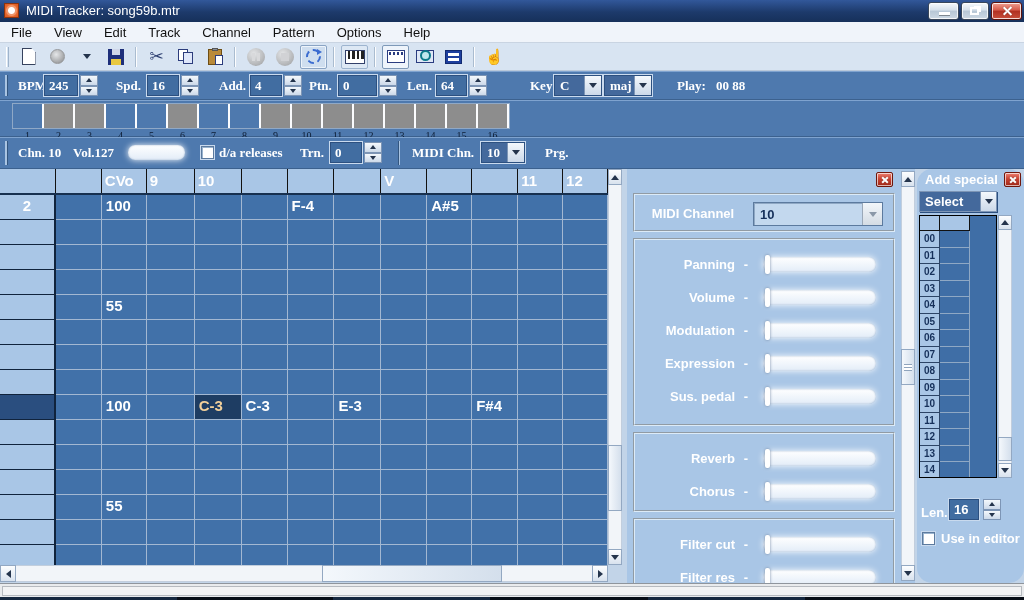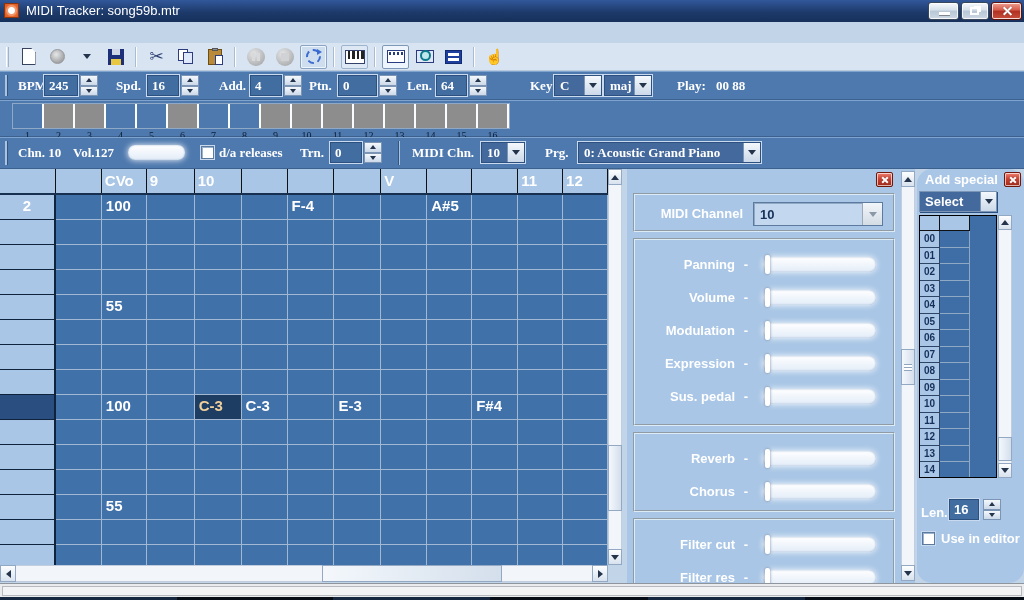--- a/index.html
+++ b/index.html
@@ -207,20 +207,30 @@
         <div class="glyph-min"></div>
       </div>
     <div class="abs capbtn" id="btn-max">
         <div class="glyph-restore"></div>
       </div>
     <div class="abs capbtn" id="btn-close">
         <div class="glyph-x"></div>
       </div>
   </div>
 
+  <div class="abs" id="menubar">
+      <div class="menu-item">File</div>
+      <div class="menu-item">View</div>
+      <div class="menu-item">Edit</div>
+      <div class="menu-item">Track</div>
+      <div class="menu-item">Channel</div>
+      <div class="menu-item">Pattern</div>
+      <div class="menu-item">Options</div>
+      <div class="menu-item">Help</div>
+    </div>
 
   <div class="abs" id="toolbar">
       <div class="grip"></div>
       <div class="tbtn">
         <span>
           <div class="ic-page"></div>
         </span>
       </div>
       <div class="tbtn" style="opacity: 0.85;">
         <span>
@@ -419,26 +429,20 @@
       </div>
     <div style="position:absolute; left:398px; top:4px; bottom:4px; width:2px; border-left:1px solid #33567f; border-right:1px solid #a9c4e2"></div>
     <span class="blabel" style="left:412px">MIDI Chn.</span>
     <div class="combo" style="left:481px; top:5px; width:44px">
       <div class="val">10</div>
       <div class="arrow">
           <div class="tri-down"></div>
         </div>
     </div>
     <span class="blabel" style="left:545px">Prg.</span>
-    <div class="combo" style="left:578px; top:5px; width:183px">
-      <div class="val">0: Acoustic Grand Piano</div>
-      <div class="arrow">
-          <div class="tri-down"></div>
-        </div>
-    </div>
   </div>
 
   <div class="abs" id="grid">
       <div class="g-head">
         <div class="cell" style="width: 56px;"></div>
         <div class="cell" style="width: 46px;"></div>
         <div class="cell" style="width: 45px;">CVo</div>
         <div class="cell" style="width: 48px;">9</div>
         <div class="cell" style="width: 47px;">10</div>
         <div class="cell" style="width: 46px;"></div>
@@ -696,21 +700,21 @@
         <div class="t-rt"></div>
       </div>
   </div>
 
   <div class="abs panel" id="props">
     <div class="xbtn" style="right:22px">
         <div class="glyph-x"></div>
       </div>
 
     <div class="groupbox" style="top:24px; height:39px">
-      <span class="sl-label" style="left:8px; top:11px; width:100px; text-align:right">MIDI Channel</span>
+      <span class="sl-label" style="left:8px; top:11px; width:100px; text-align:center">MIDI Channel</span>
       <div class="cb-combo" style="left:118px; top:7px; width:130px">
         <div class="val">10</div>
         <div class="arrow"></div>
       </div>
     </div>
 
     <div class="groupbox" id="pgroup0" style="top:69px; height:188px">
         <div style="height: 8px;"></div>
         <div class="sl-row">
           <span class="sl-label">Panning</span>

